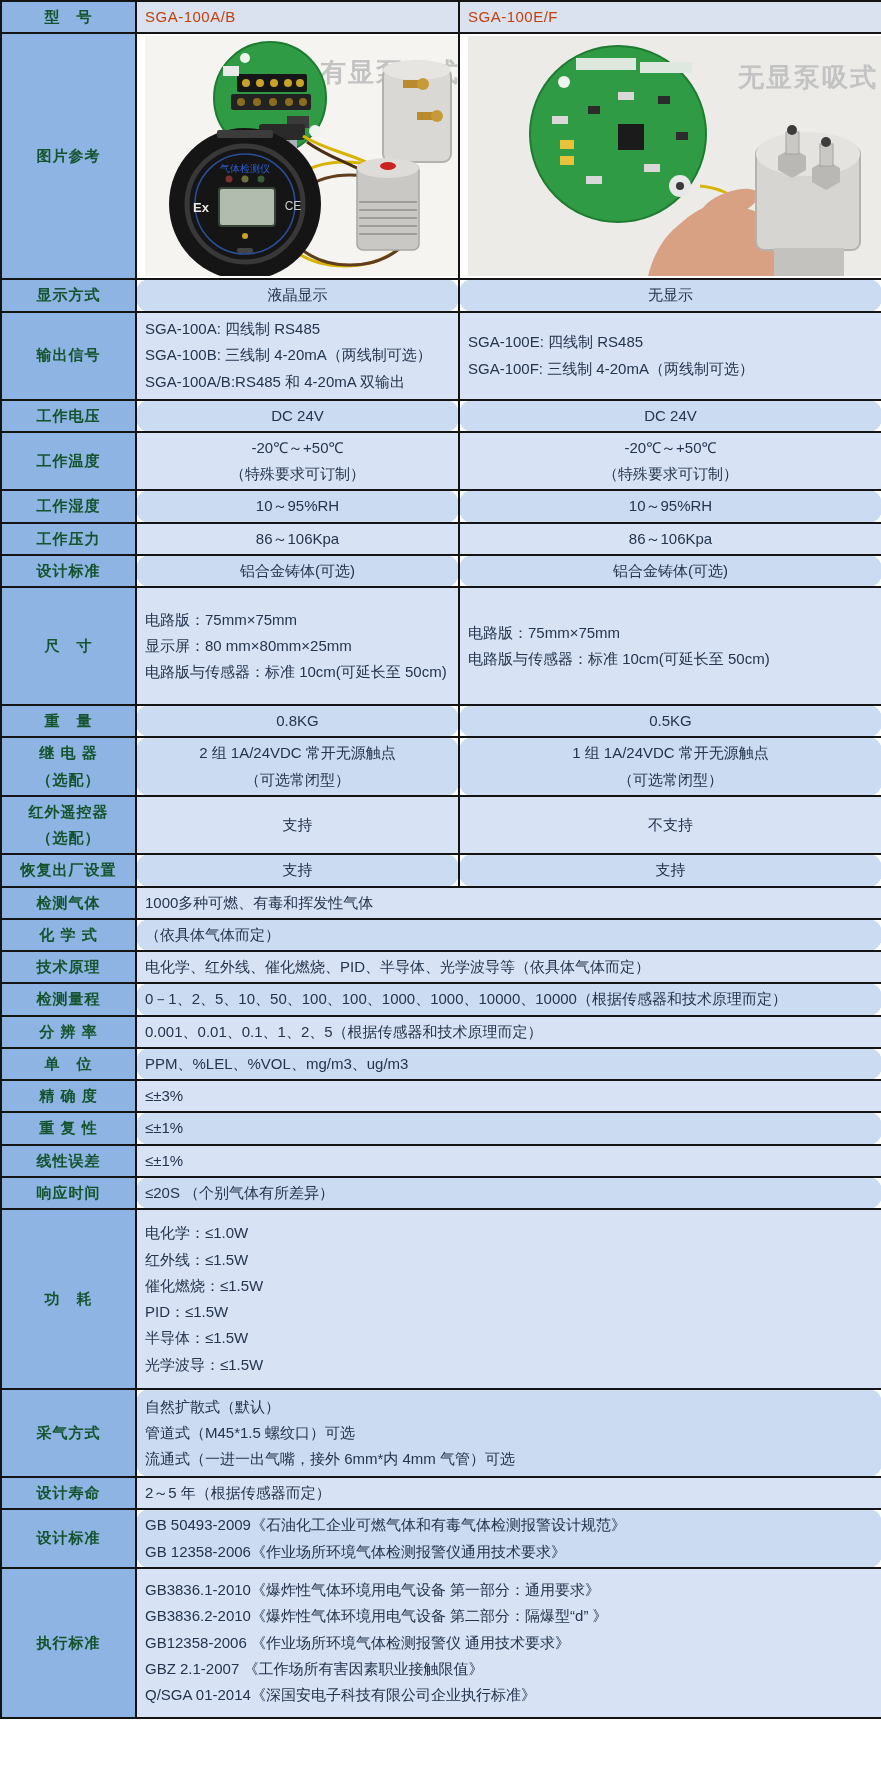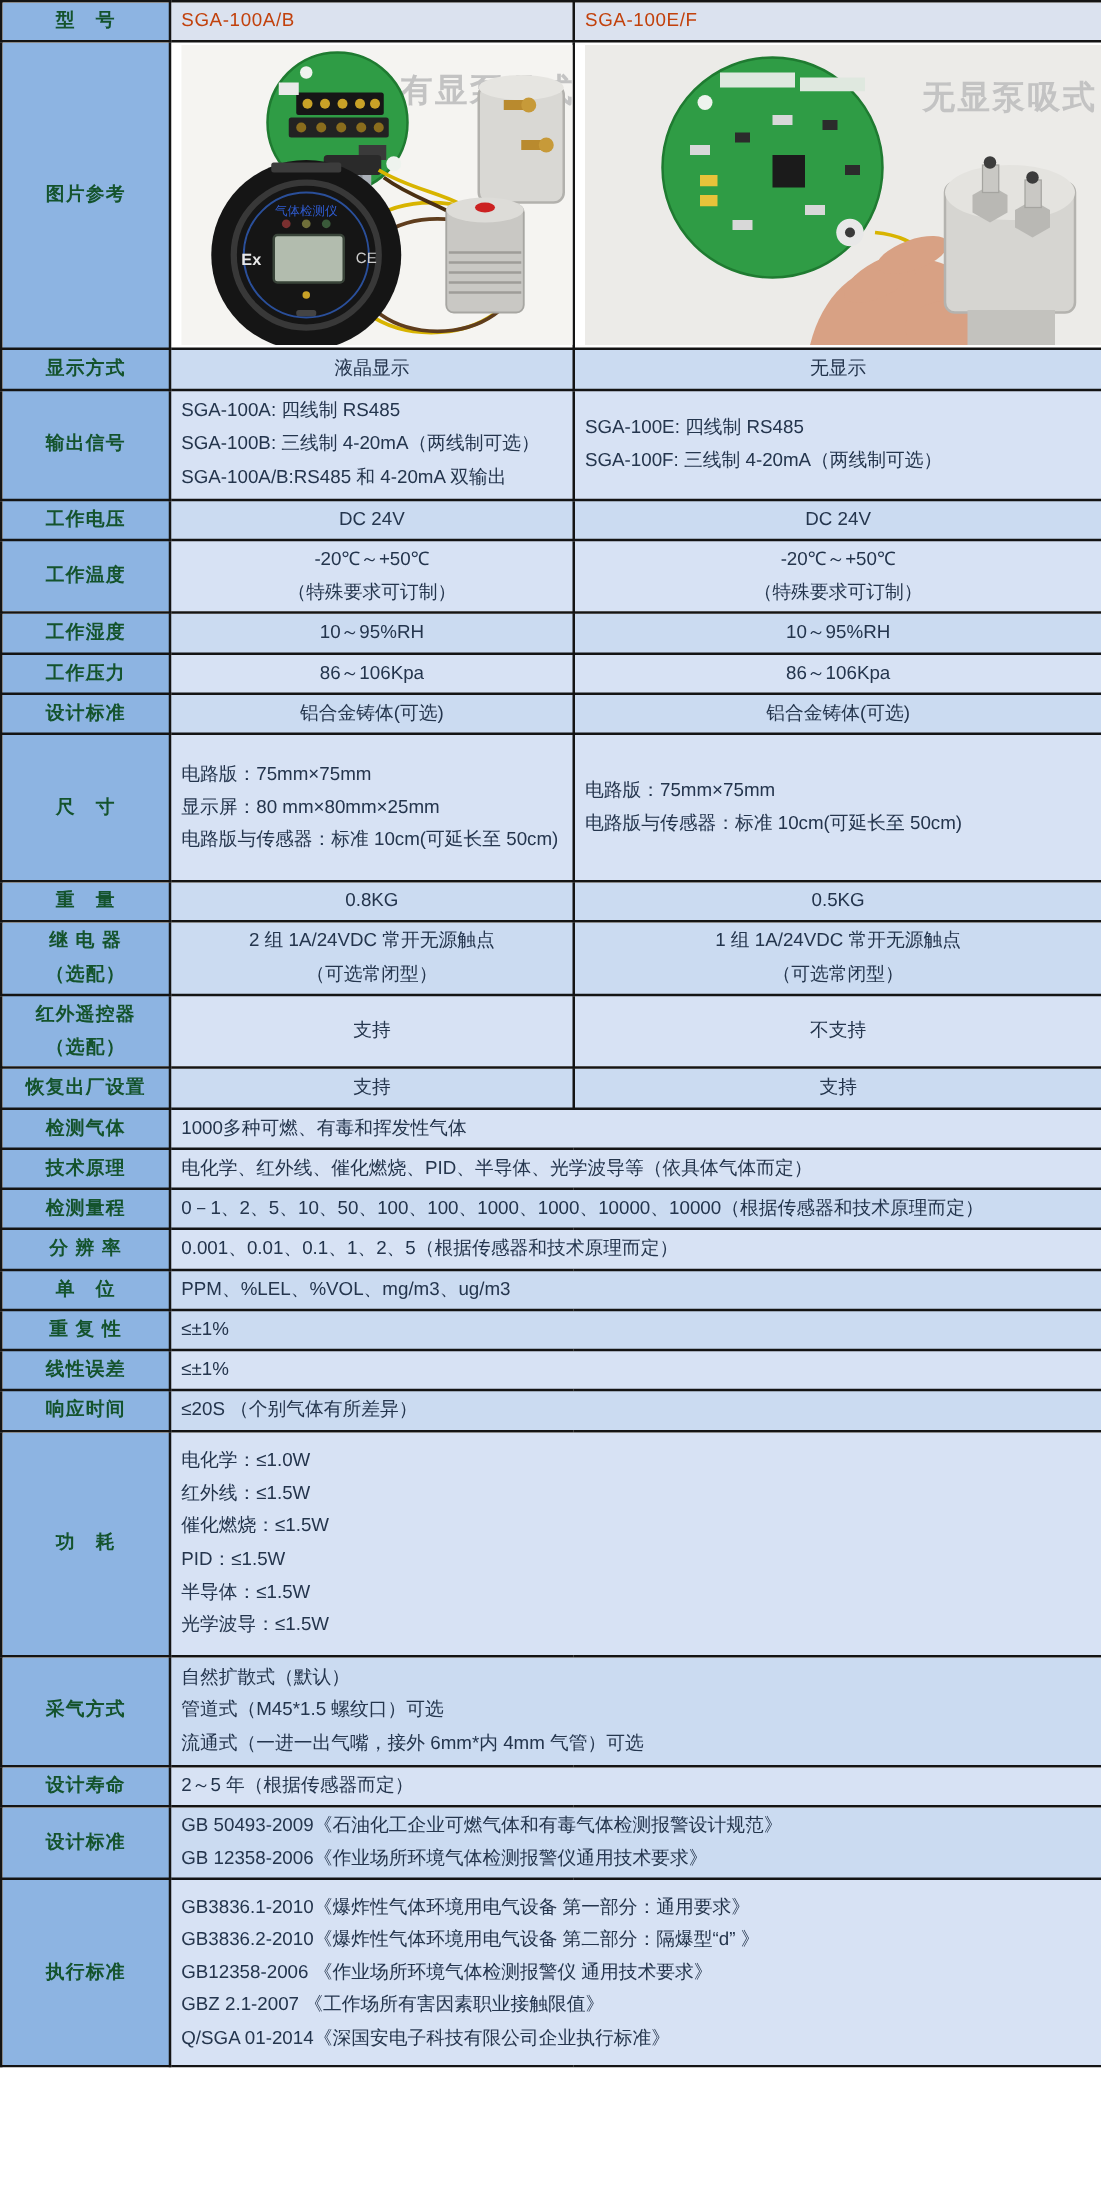--- a/index.html
+++ b/index.html
@@ -1,21 +1,21 @@
 <!DOCTYPE html>
 <html><head>
 <meta charset="utf-8">
 <style>
   html,body { margin:0; padding:0; background:#ffffff; }
   body { font-family: "Liberation Sans", sans-serif; color:#24354d; }
   .sheet { width:881px; }
   table.spec { width:881px; border-collapse:collapse; table-layout:fixed; }
   table.spec td { border:2px solid #141414; vertical-align:middle; padding:2px 8px; font-size:15px; line-height:1.75; overflow:hidden; }
   td.lbl { background:#8db4e2; color:#14532d; font-weight:bold; text-align:center; font-size:16px; padding:2px 2px; letter-spacing:1px; }
-  tr.s0 td.val { background:#cbdbf1; }
+  tr.s0 td.val { background:#cbdbf1;border-radius:14px; }
   tr.s1 td.val { background:#d7e2f4; }
   td.hdr { background:#dbe2ef; color:#c2410c; font-weight:normal; text-align:left; font-size:16px; letter-spacing:0.5px; }
   td.c { text-align:center; }
   td.l { text-align:left; padding-left:12px; }
   td.photo { padding:0; background:#ffffff; }
   .ln { display:block; }
   svg { display:block; }
   .wm { font-size:26px; fill:#c3c3c3; font-weight:bold; letter-spacing:2px; }
 </style>
 </head>
@@ -269,20 +269,24 @@
   <td class="lbl">恢复出厂设置</td>
   <td class="val c">支持</td>
   <td class="val c">支持</td>
 </tr>
 
 <tr class="s1" style="height:30px">
   <td class="lbl">检测气体</td>
   <td class="val l" colspan="2">1000多种可燃、有毒和挥发性气体</td>
 </tr>
 
+<tr class="s0" style="height:28px">
+  <td class="lbl">化 学 式</td>
+  <td class="val l" colspan="2">（依具体气体而定）</td>
+</tr>
 
 <tr class="s1" style="height:29px">
   <td class="lbl">技术原理</td>
   <td class="val l" colspan="2">电化学、红外线、催化燃烧、PID、半导体、光学波导等（依具体气体而定）</td>
 </tr>
 
 <tr class="s0" style="height:28px">
   <td class="lbl">检测量程</td>
   <td class="val l" colspan="2">0－1、2、5、10、50、100、100、1000、1000、10000、10000（根据传感器和技术原理而定）</td>
 </tr>
@@ -290,20 +294,24 @@
 <tr class="s1" style="height:29px">
   <td class="lbl">分 辨 率</td>
   <td class="val l" colspan="2">0.001、0.01、0.1、1、2、5（根据传感器和技术原理而定）</td>
 </tr>
 
 <tr class="s0" style="height:30px">
   <td class="lbl">单　位</td>
   <td class="val l" colspan="2">PPM、%LEL、%VOL、mg/m3、ug/m3</td>
 </tr>
 
+<tr class="s1" style="height:28px">
+  <td class="lbl">精 确 度</td>
+  <td class="val l" colspan="2">≤±3%</td>
+</tr>
 
 <tr class="s0" style="height:28px">
   <td class="lbl">重 复 性</td>
   <td class="val l" colspan="2">≤±1%</td>
 </tr>
 
 <tr class="s1" style="height:28px">
   <td class="lbl">线性误差</td>
   <td class="val l" colspan="2">≤±1%</td>
 </tr>

